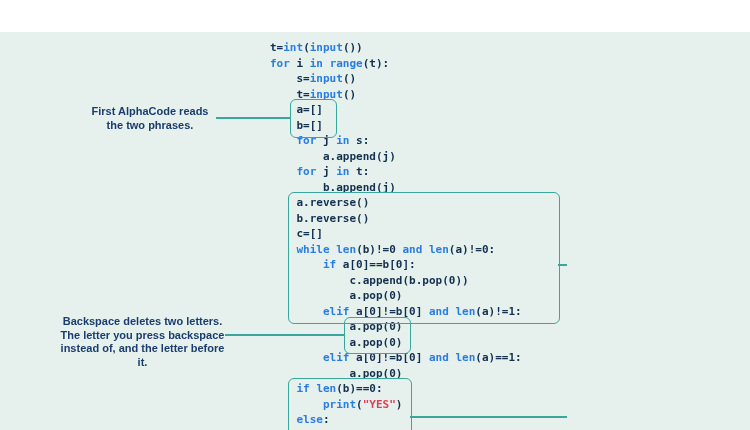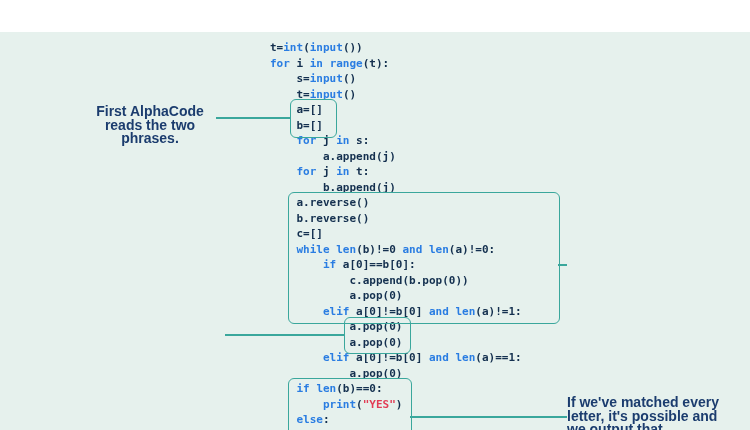--- a/index.html
+++ b/index.html
@@ -32,21 +32,21 @@
     position:absolute;
     border:1.5px solid var(--teal);
     border-radius:6px;
     background:transparent;
   }
   .conn{
     position:absolute;height:1.5px;background:var(--teal);
   }
   .ann{
     position:absolute;
-    font-size:14px;line-height:13.5px;font-weight:bold;
+    font-size:11px;line-height:13.5px;font-weight:bold;
     color:var(--ann);
   }
   .ann.center{text-align:center;}
 </style>
 </head>
 <body>
 
 <div class="canvas">
 
   <div class="code" id="code"><div class="code-line"><span class="t-p">t=</span><span class="t-k">int</span><span class="t-p">(</span><span class="t-k">input</span><span class="t-p">())</span></div><div class="code-line"><span class="t-k">for</span><span class="t-p"> i </span><span class="t-k">in</span><span class="t-p"> </span><span class="t-k">range</span><span class="t-p">(t):</span></div><div class="code-line"><span class="t-p">    s=</span><span class="t-k">input</span><span class="t-p">()</span></div><div class="code-line"><span class="t-p">    t=</span><span class="t-k">input</span><span class="t-p">()</span></div><div class="code-line"><span class="t-p">    a=[]</span></div><div class="code-line"><span class="t-p">    b=[]</span></div><div class="code-line"><span class="t-p">    </span><span class="t-k">for</span><span class="t-p"> j </span><span class="t-k">in</span><span class="t-p"> s:</span></div><div class="code-line"><span class="t-p">        a.append(j)</span></div><div class="code-line"><span class="t-p">    </span><span class="t-k">for</span><span class="t-p"> j </span><span class="t-k">in</span><span class="t-p"> t:</span></div><div class="code-line"><span class="t-p">        b.append(j)</span></div><div class="code-line"><span class="t-p">    a.reverse()</span></div><div class="code-line"><span class="t-p">    b.reverse()</span></div><div class="code-line"><span class="t-p">    c=[]</span></div><div class="code-line"><span class="t-p">    </span><span class="t-k">while</span><span class="t-p"> </span><span class="t-k">len</span><span class="t-p">(b)!=0 </span><span class="t-k">and</span><span class="t-p"> </span><span class="t-k">len</span><span class="t-p">(a)!=0:</span></div><div class="code-line"><span class="t-p">        </span><span class="t-k">if</span><span class="t-p"> a[0]==b[0]:</span></div><div class="code-line"><span class="t-p">            c.append(b.pop(0))</span></div><div class="code-line"><span class="t-p">            a.pop(0)</span></div><div class="code-line"><span class="t-p">        </span><span class="t-k">elif</span><span class="t-p"> a[0]!=b[0] </span><span class="t-k">and</span><span class="t-p"> </span><span class="t-k">len</span><span class="t-p">(a)!=1:</span></div><div class="code-line"><span class="t-p">            a.pop(0)</span></div><div class="code-line"><span class="t-p">            a.pop(0)</span></div><div class="code-line"><span class="t-p">        </span><span class="t-k">elif</span><span class="t-p"> a[0]!=b[0] </span><span class="t-k">and</span><span class="t-p"> </span><span class="t-k">len</span><span class="t-p">(a)==1:</span></div><div class="code-line"><span class="t-p">            a.pop(0)</span></div><div class="code-line"><span class="t-p">    </span><span class="t-k">if</span><span class="t-p"> </span><span class="t-k">len</span><span class="t-p">(b)==0:</span></div><div class="code-line"><span class="t-p">        </span><span class="t-k">print</span><span class="t-p">(</span><span class="t-s">"YES"</span><span class="t-p">)</span></div><div class="code-line"><span class="t-p">    </span><span class="t-k">else</span><span class="t-p">:</span></div><div class="code-line"><span class="t-p">        </span><span class="t-k">print</span><span class="t-p">(</span><span class="t-s">"NO"</span><span class="t-p">)</span></div></div>
@@ -55,15 +55,15 @@
   <div class="hbox" style="left:288px;top:160px;width:270px;height:130px;"></div>
   <div class="hbox" style="left:344px;top:285px;width:65px;height:35px;"></div>
   <div class="hbox" style="left:288px;top:346px;width:122px;height:67px;"></div>
 
   <div class="conn" style="left:216px;top:85px;width:74px;"></div>
   <div class="conn" style="left:558px;top:232px;width:9px;"></div>
   <div class="conn" style="left:225px;top:302px;width:119px;"></div>
   <div class="conn" style="left:410px;top:384px;width:157px;"></div>
 
   <div class="ann center" style="left:84px;top:73px;width:132px;">First AlphaCode reads the two phrases.</div>
-  <div class="ann" style="left:567px;top:364px;width:172px;">If we've matched every letter, it's possible and we output that.</div>
+  <div class="ann center" style="left:60px;top:283px;width:165px;">Backspace deletes two letters. The letter you press backspace instead of, and the letter before it.</div>
 
 </div>
 
 </body></html>

